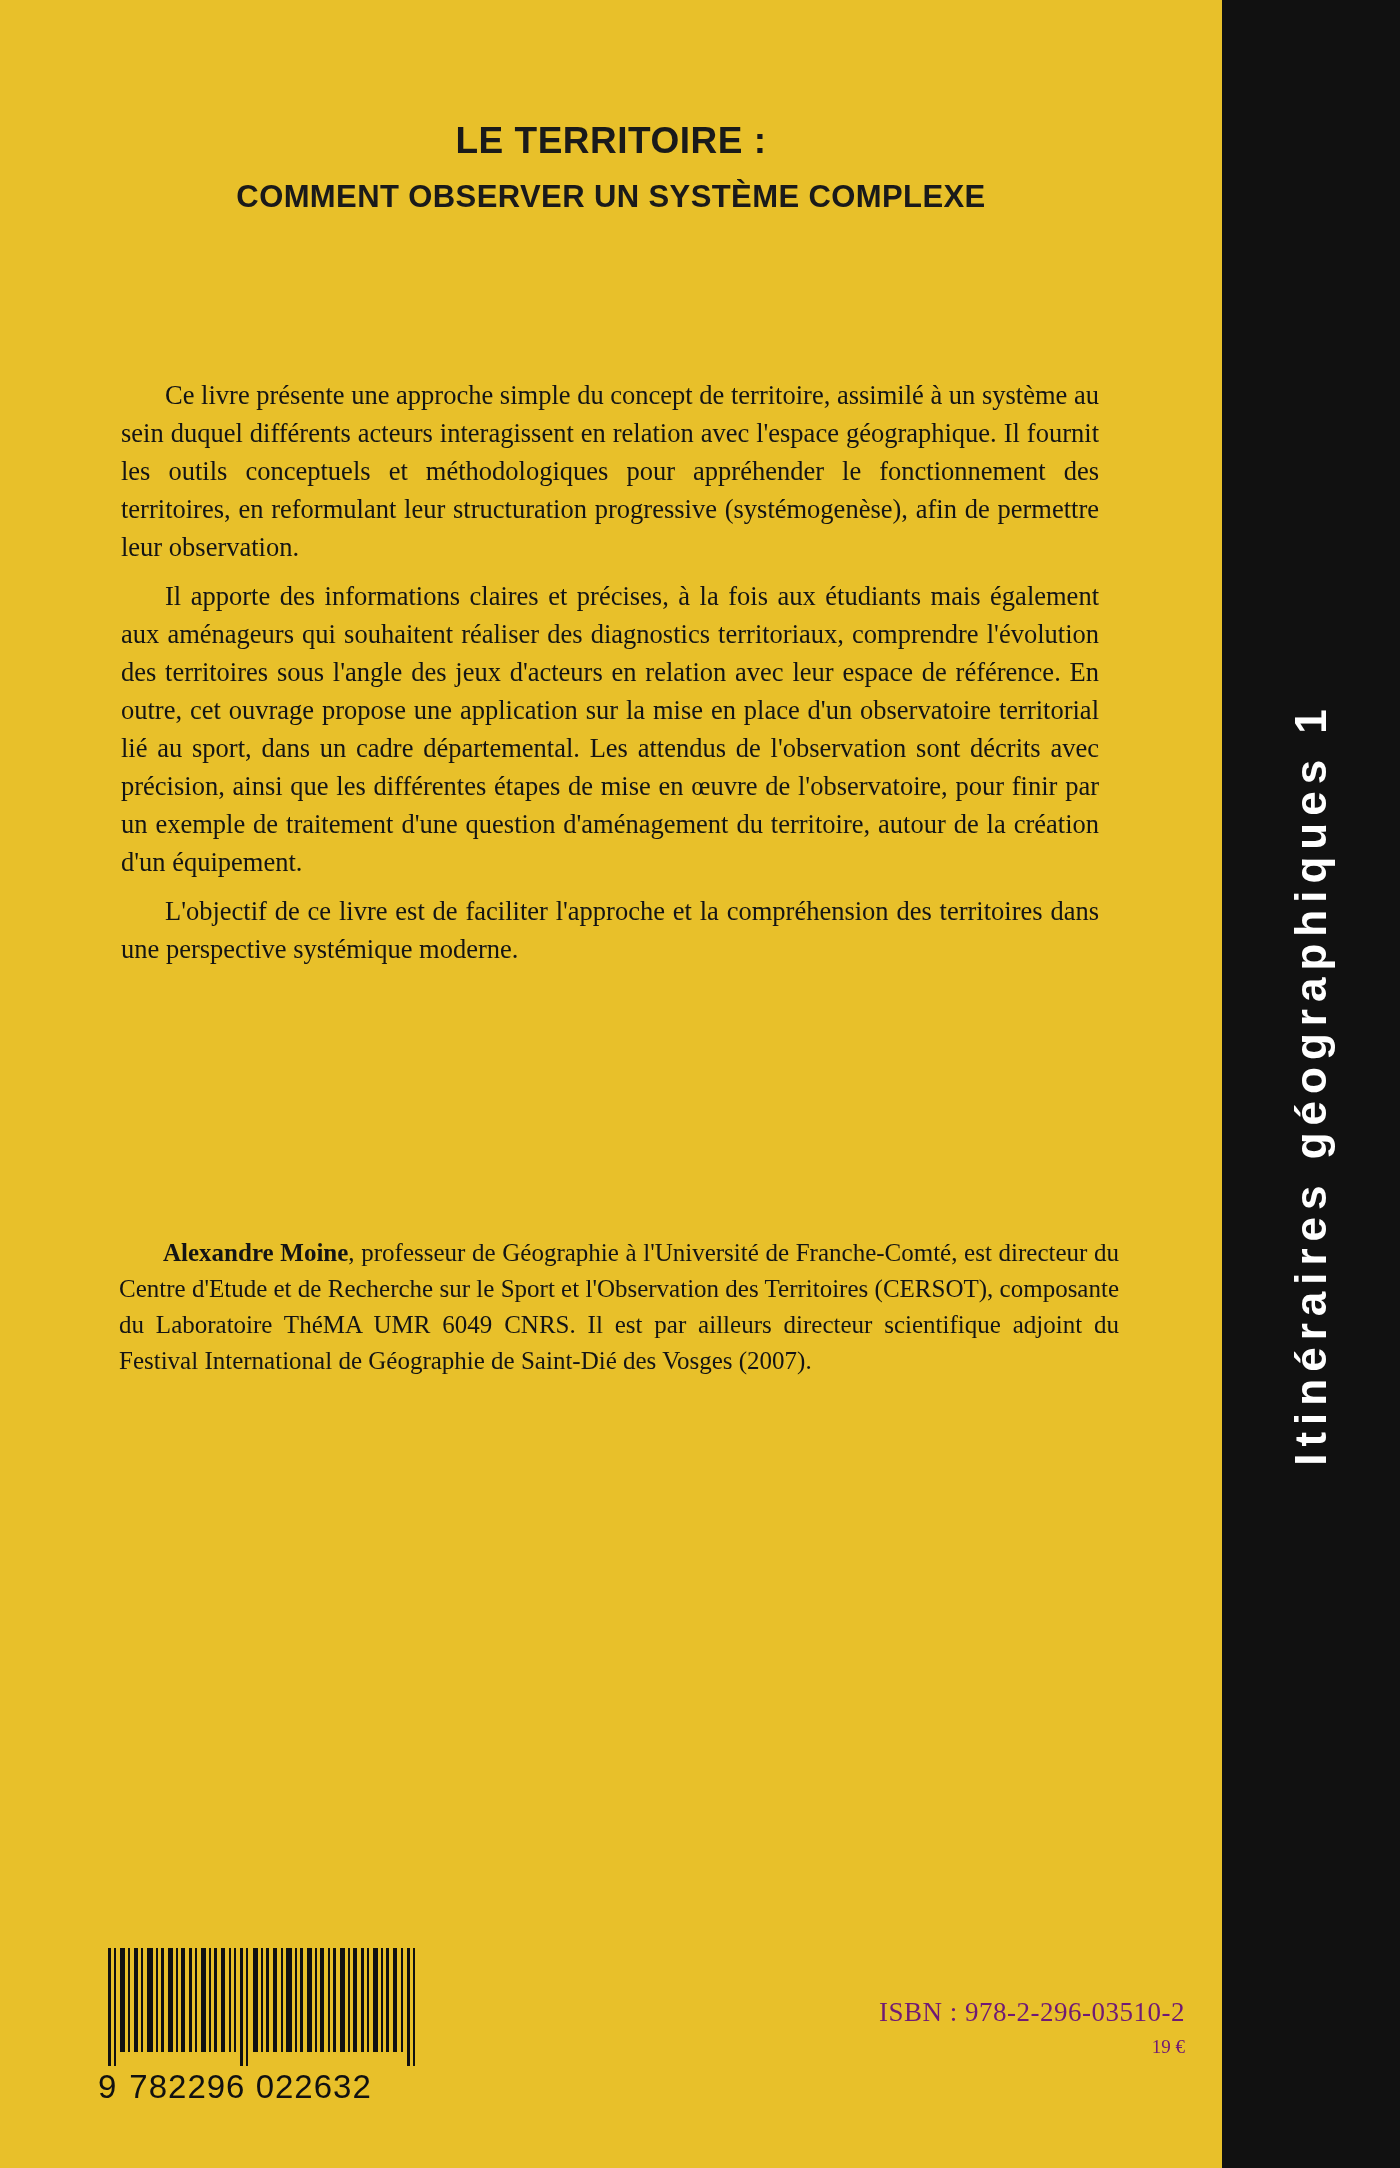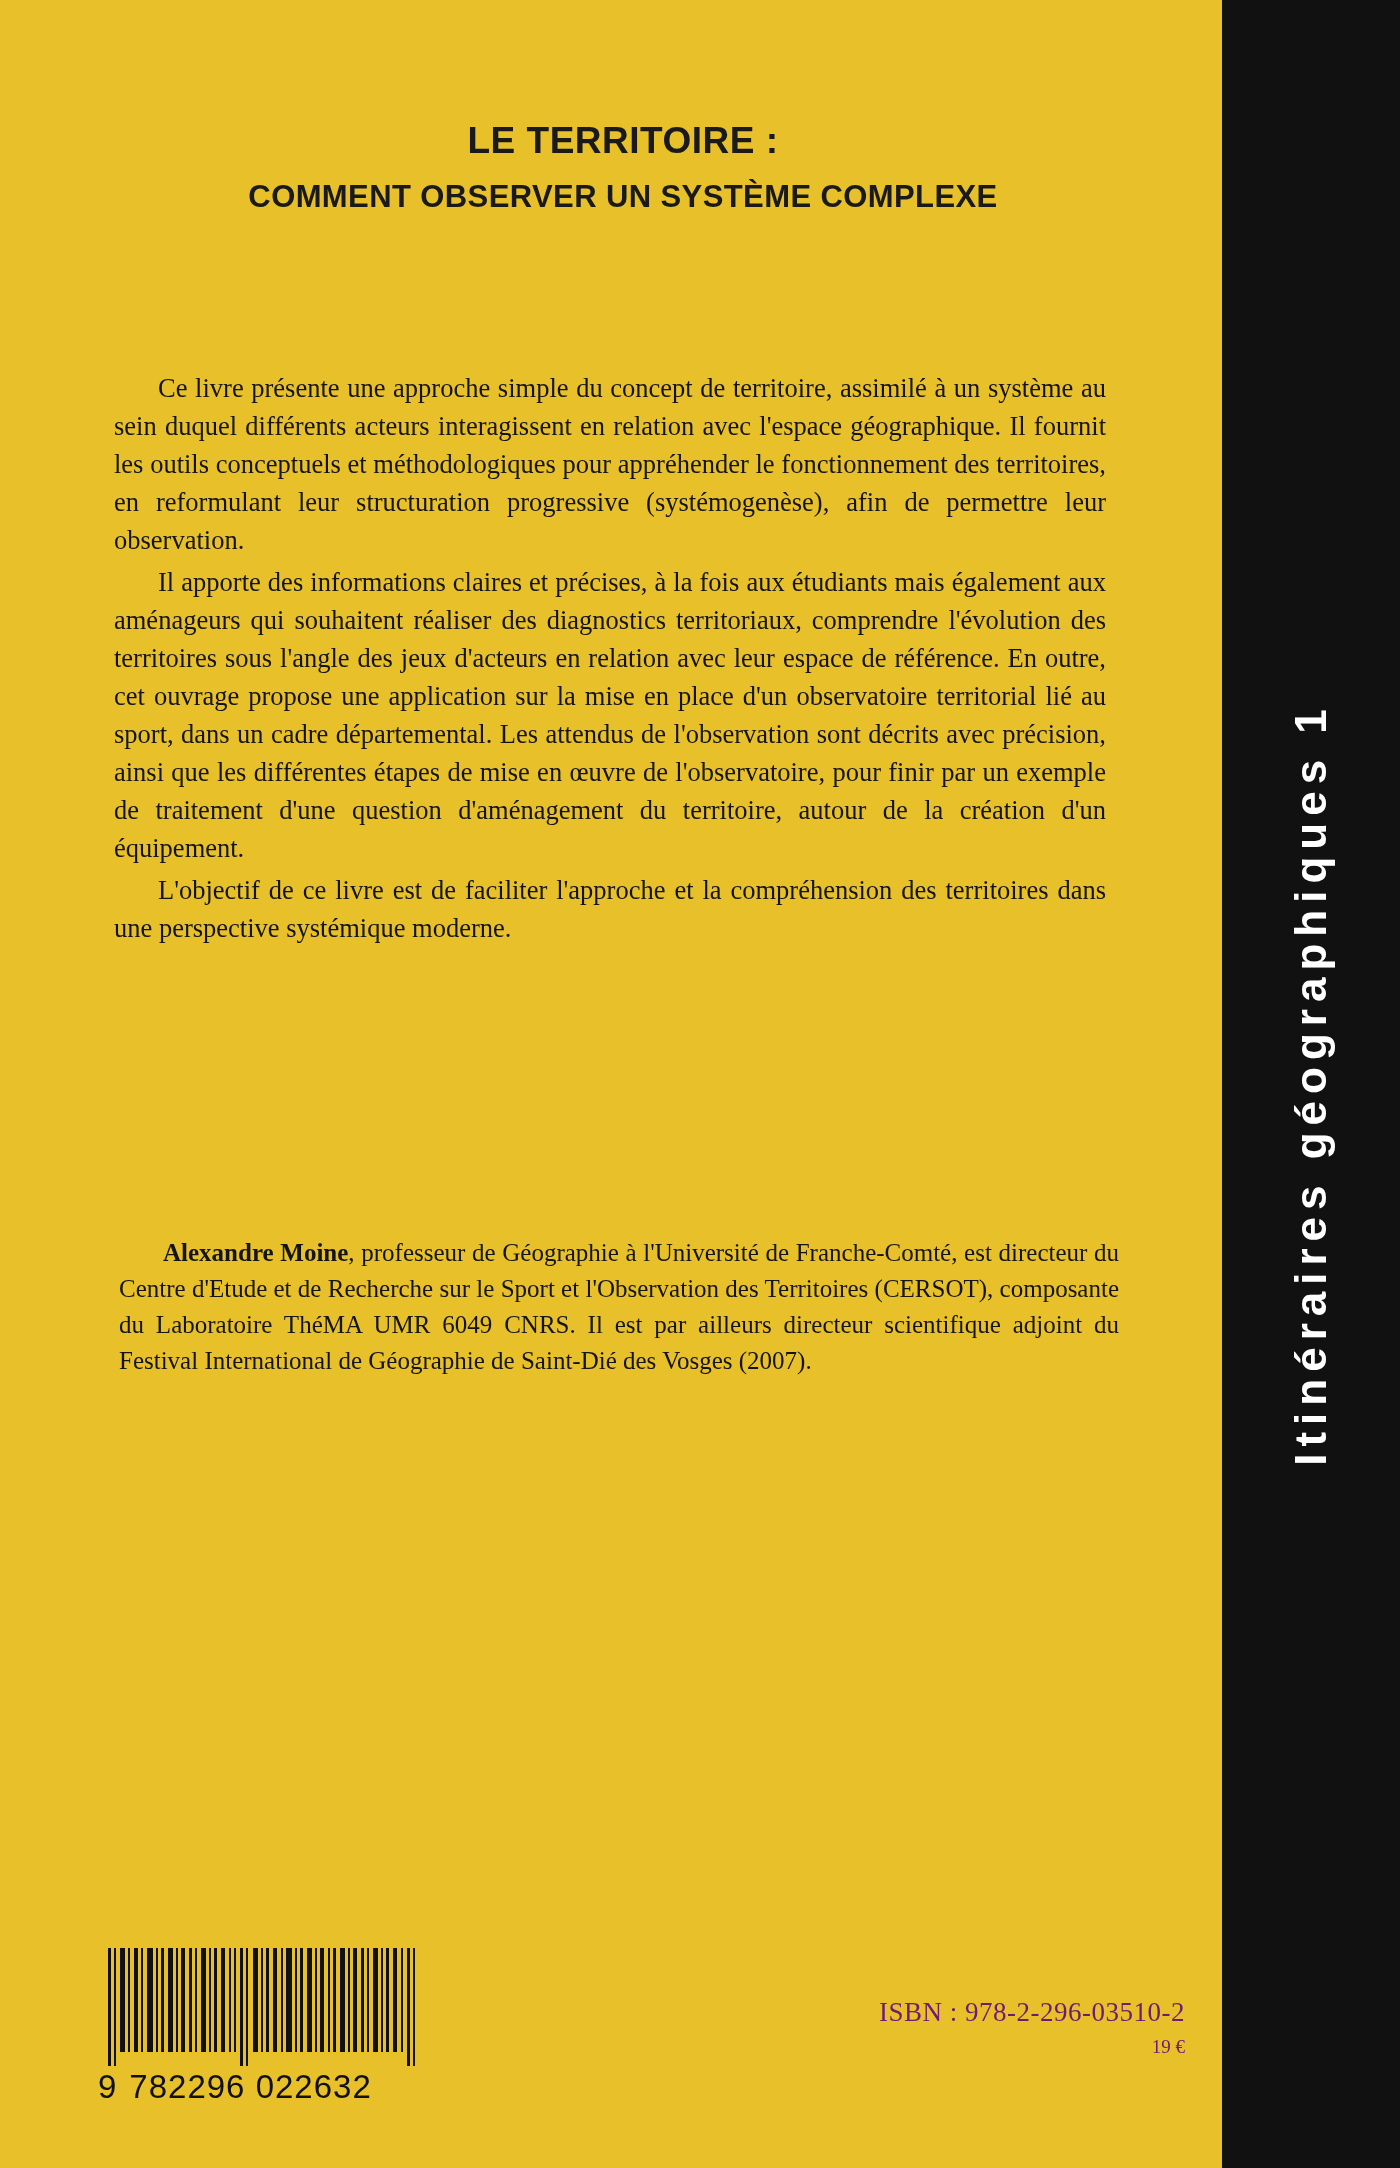--- a/index.html
+++ b/index.html
@@ -34,21 +34,21 @@
     color: #ffffff;
     font-family: "Liberation Sans", sans-serif;
     font-weight: bold;
     font-size: 44px;
     letter-spacing: 7px;
   }
   
   .title-block {
     position: absolute;
     top: 120px;
-    left: 12px;
+    left: 0;
     width: 1222px;
     text-align: center;
     font-family: "Liberation Sans", sans-serif;
     color: #1a1a1a;
   }
   .title-line1 {
     font-size: 37px;
     font-weight: bold;
     letter-spacing: 0.5px;
   }
@@ -63,21 +63,21 @@
     position: absolute;
     top: 365px;
     left: 110px;
     width: 1000px;
     color: #141414;
     font-size: 26.5px;
     line-height: 38px;
     text-align: justify;
   }
   .body-block p {
-    margin: 4px;
+    margin: 11px;
     text-indent: 44px;
   }
   
   .bio-block {
     position: absolute;
     top: 1235px;
     left: 119px;
     width: 1000px;
     color: #141414;
     font-size: 25px;

